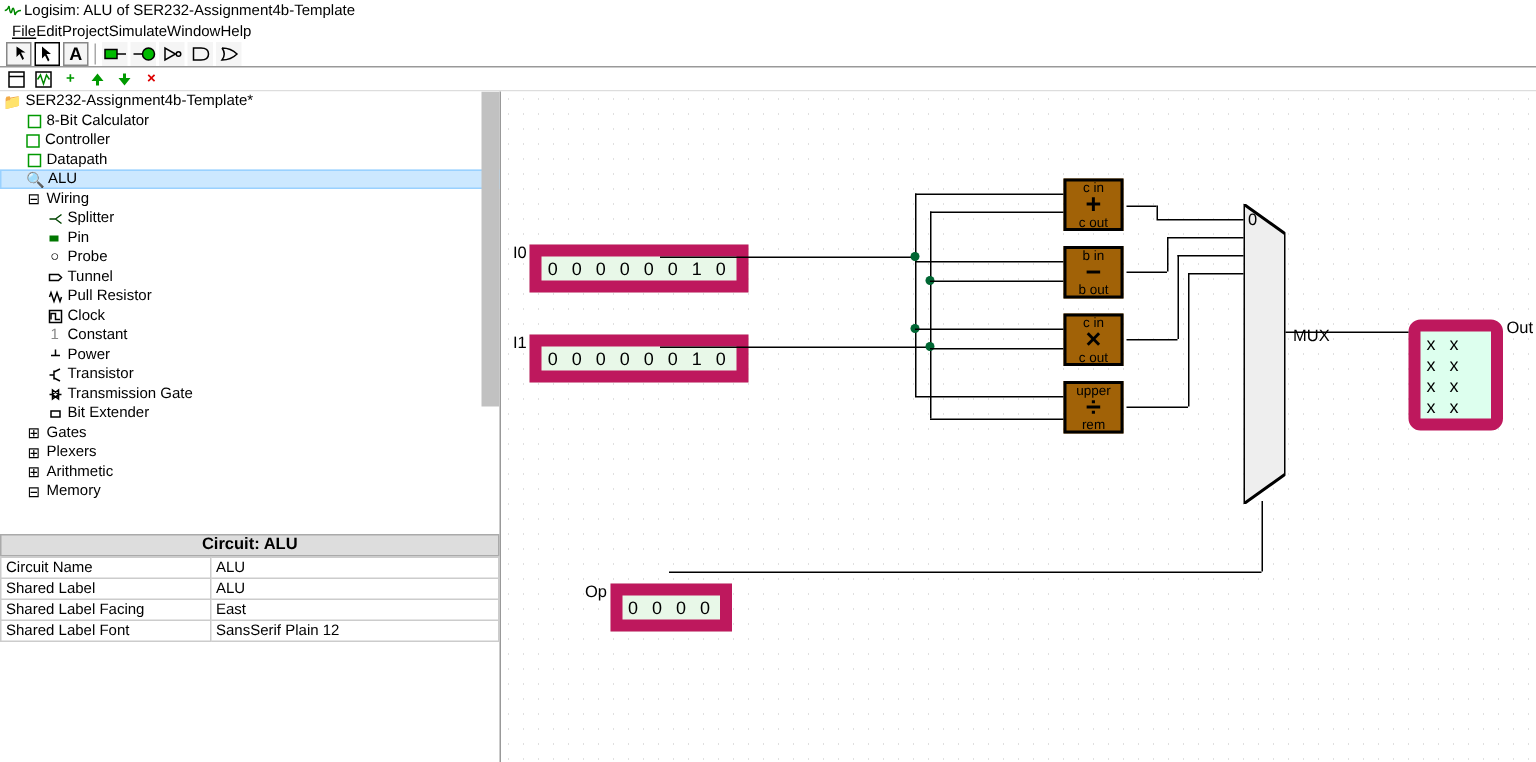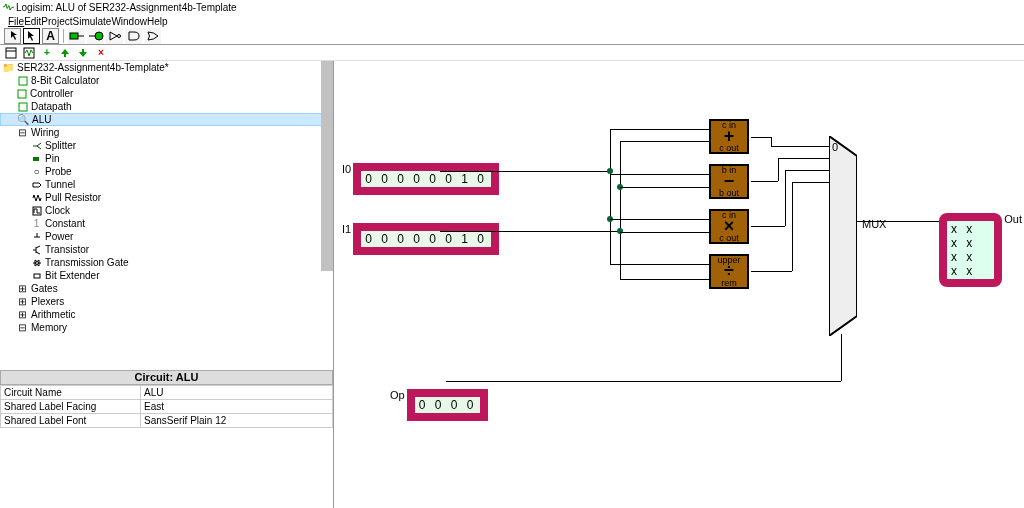--- a/index.html
+++ b/index.html
@@ -289,20 +289,24 @@
           <span>Memory</span>
         </div>
 
     </div>
 
     <div class="props-header">Circuit: ALU</div>
     <table class="props-table">
       <tbody>
           <tr>
             <td>Circuit Name</td>
+            <td>ALU</td>
+          </tr>
+      <tr>
+            <td>Shared Label</td>
             <td>ALU</td>
           </tr>
       <tr>
             <td>Shared Label Facing</td>
             <td>East</td>
           </tr>
       <tr>
             <td>Shared Label Font</td>
             <td>SansSerif Plain 12</td>
           </tr>

